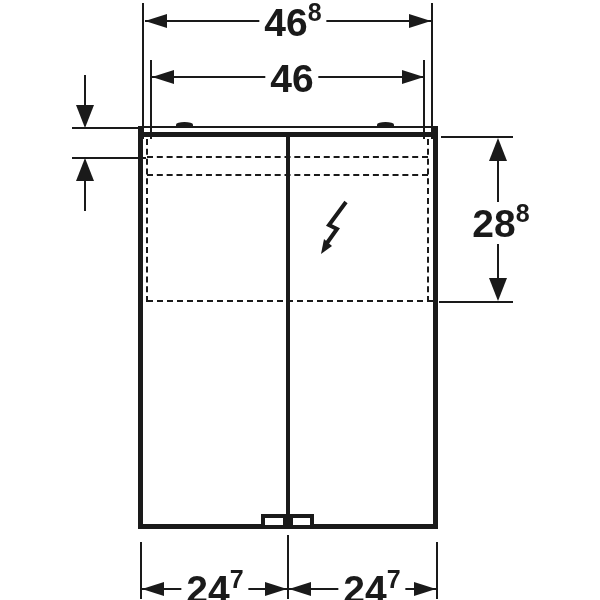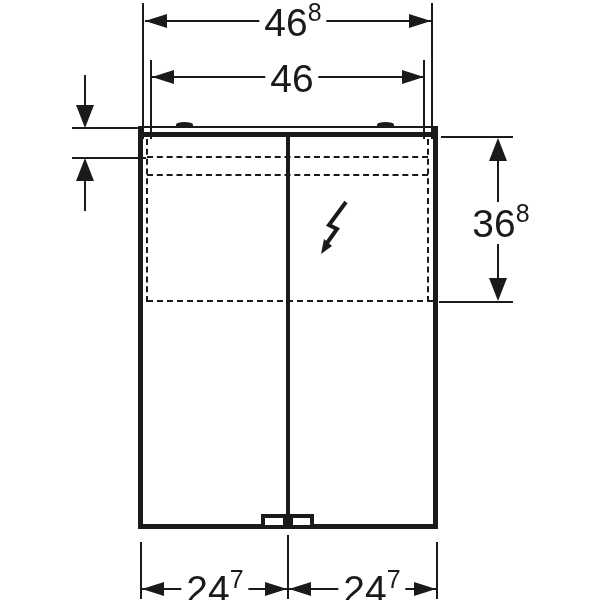--- a/index.html
+++ b/index.html
@@ -1,18 +1,18 @@
 <!DOCTYPE html>
 <html><head>
 <meta charset="utf-8">
 <style>
   html,body{margin:0;padding:0;background:#fff;}
   #canvas{
     position:relative;width:600px;height:600px;background:#fff;overflow:hidden;
-    font-family:"Liberation Sans", sans-serif;color:#1a1a1a;
+    font-family:"Liberation Sans", sans-serif;color:#1a1a1a;font-weight:bold;
   }
   .abs{position:absolute;}
   
   .hline{height:2px;background:#1a1a1a;}
   .vline{width:2px;background:#1a1a1a;}
   
   .dash-h{height:0;border-top:2px dashed #1a1a1a;}
   .dash-v{width:0;border-left:2px dashed #1a1a1a;}
   
   .arr{width:0;height:0;}
@@ -87,21 +87,21 @@
   <div class="abs arr arr-down" style="left:76px;top:105px;"></div>
   <div class="abs arr arr-up" style="left:76px;top:158px;"></div>
   <div class="abs vline" style="left:84px;top:179px;height:32px;"></div>
 
   <div class="abs hline" style="left:441px;top:136px;width:72px;"></div>
   <div class="abs hline" style="left:439px;top:301px;width:74px;"></div>
   <div class="abs arr arr-up" style="left:489px;top:138px;"></div>
   <div class="abs vline" style="left:497px;top:160px;height:120px;"></div>
   <div class="abs arr arr-down" style="left:489px;top:278px;"></div>
   <div class="abs dimlabel" style="left:501px;top:202px;">
-    <span>36</span><sup>8</sup>
+    <span>28</span><sup>8</sup>
   </div>
 
   <div class="abs vline" style="left:140px;top:542px;height:57px;"></div>
   <div class="abs vline" style="left:287px;top:535px;height:64px;"></div>
   <div class="abs vline" style="left:436px;top:542px;height:57px;"></div>
   <div class="abs hline" style="left:142px;top:588px;width:145px;"></div>
   <div class="abs hline" style="left:289px;top:588px;width:147px;"></div>
   <div class="abs arr arr-left" style="left:142px;top:582px;"></div>
   <div class="abs arr arr-right" style="left:265px;top:582px;"></div>
   <div class="abs arr arr-left" style="left:289px;top:582px;"></div>

